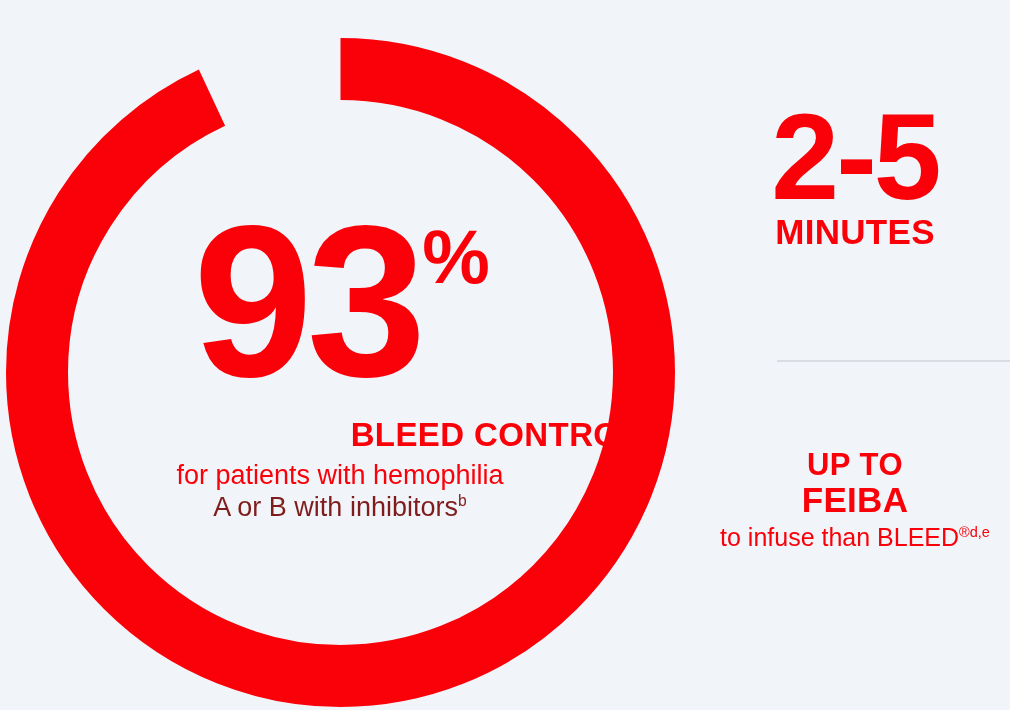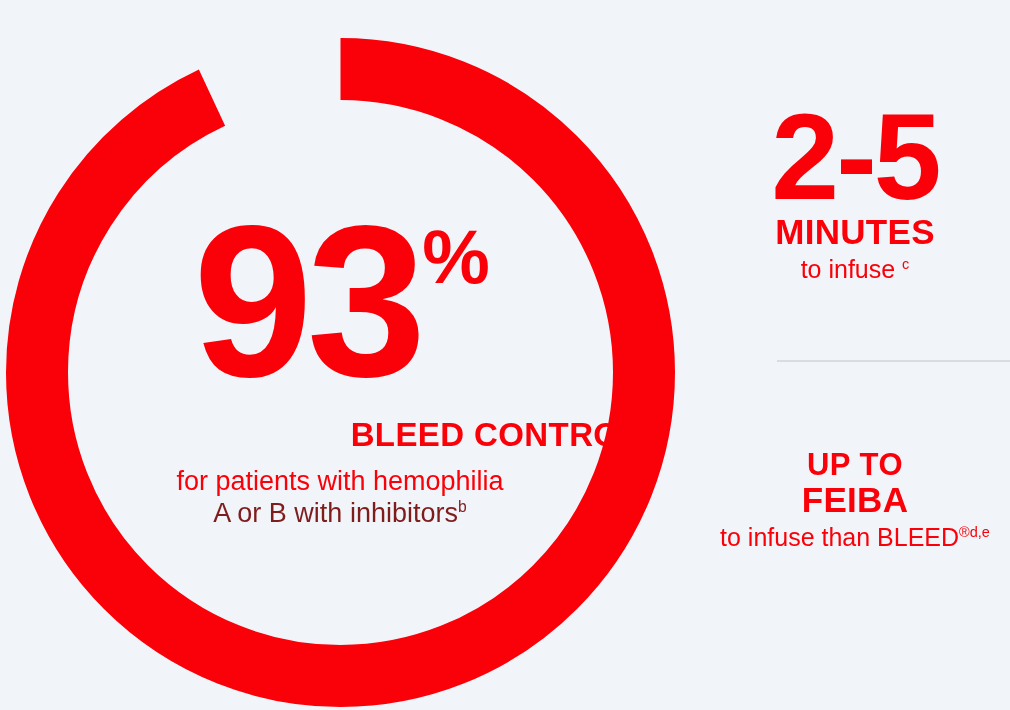--- a/index.html
+++ b/index.html
@@ -86,21 +86,21 @@
   }
 
   .stat-subline {
     font-size: 27px;
     font-weight: 400;
     color: #FA0008;
     line-height: 1.18;
   }
 
   #stat-sub-line1 {
-    margin-top: 13px;
+    margin-top: 7px;
   }
 
   .sup {
     font-size: 0.58em;
     vertical-align: super;
     line-height: 0;
   }
 
   
   #side-stats {
@@ -195,21 +195,20 @@
       <div id="stat-sub-line1" class="stat-subline" style="color: rgb(250, 0, 8);">for patients with hemophilia</div>
       <div id="stat-sub-line2" class="stat-subline" style="color: #7f1d1d;"><span>A or B with inhibitors</span><span class="sup">b</span></div>
     </div>
   </div>
 
   <div id="side-stats">
 
     <div class="side-stat" id="side-stat-minutes" style="color: rgb(250, 0, 8);">
       <div class="side-big">2-5</div>
       <div class="side-label">MINUTES</div>
-      <div class="side-sub"><span>to infuse</span> <span class="sup">c</span></div>
     </div>
 
     <div id="side-divider" style="background: rgb(217, 221, 227);"></div>
 
     <div class="side-stat" id="side-stat-faster" style="color: rgb(250, 0, 8);">
       <div class="side-eyebrow">UP TO</div>
       <div class="side-label">FEIBA</div>
       <div class="side-sub"><span>to infuse than BLEED</span><span class="sup">®</span><span class="sup">d,e</span></div>
     </div>
 

